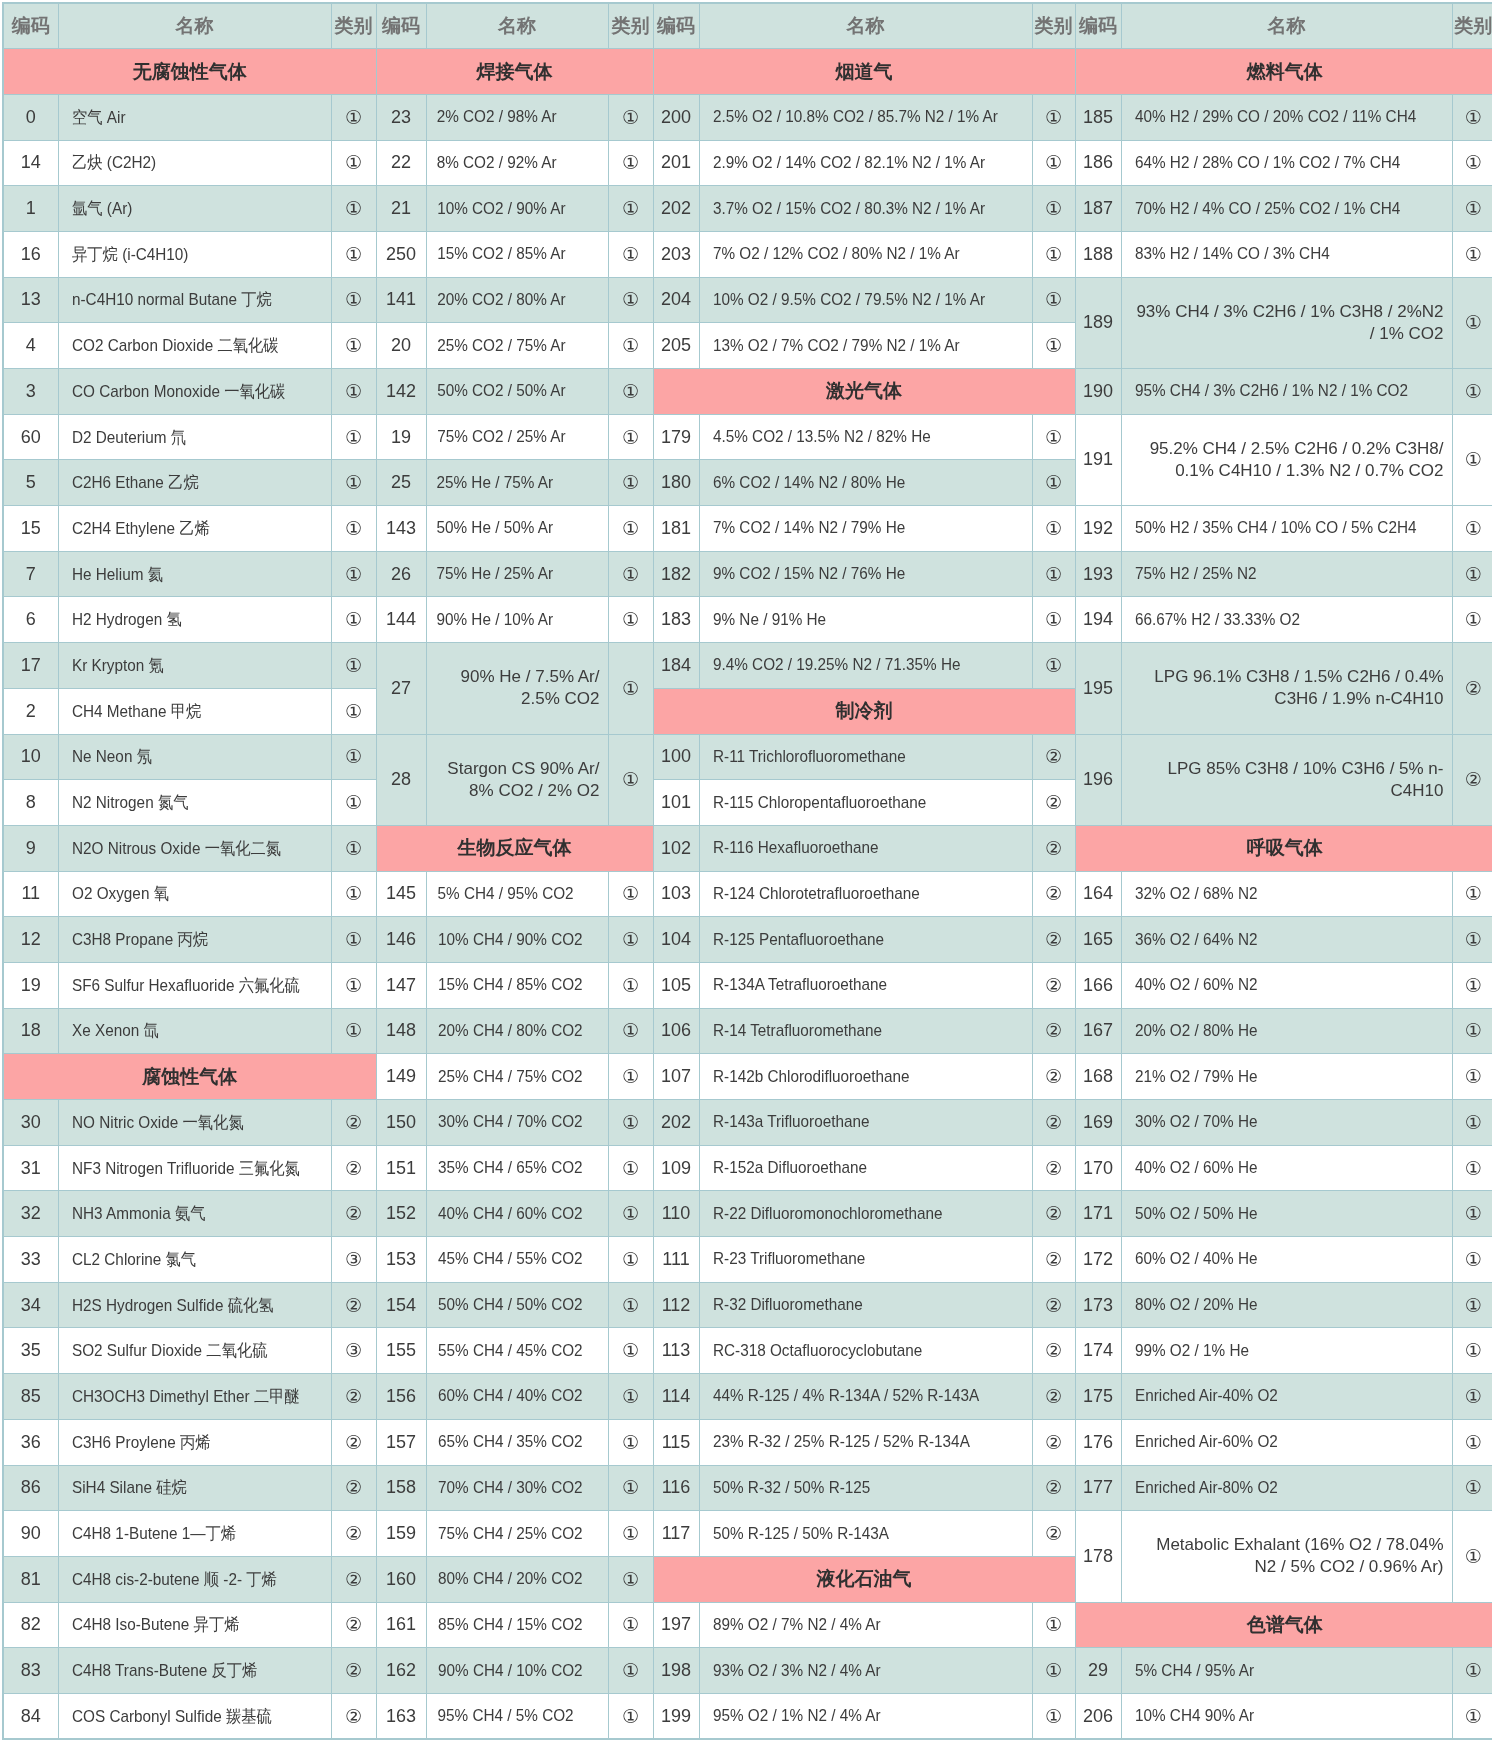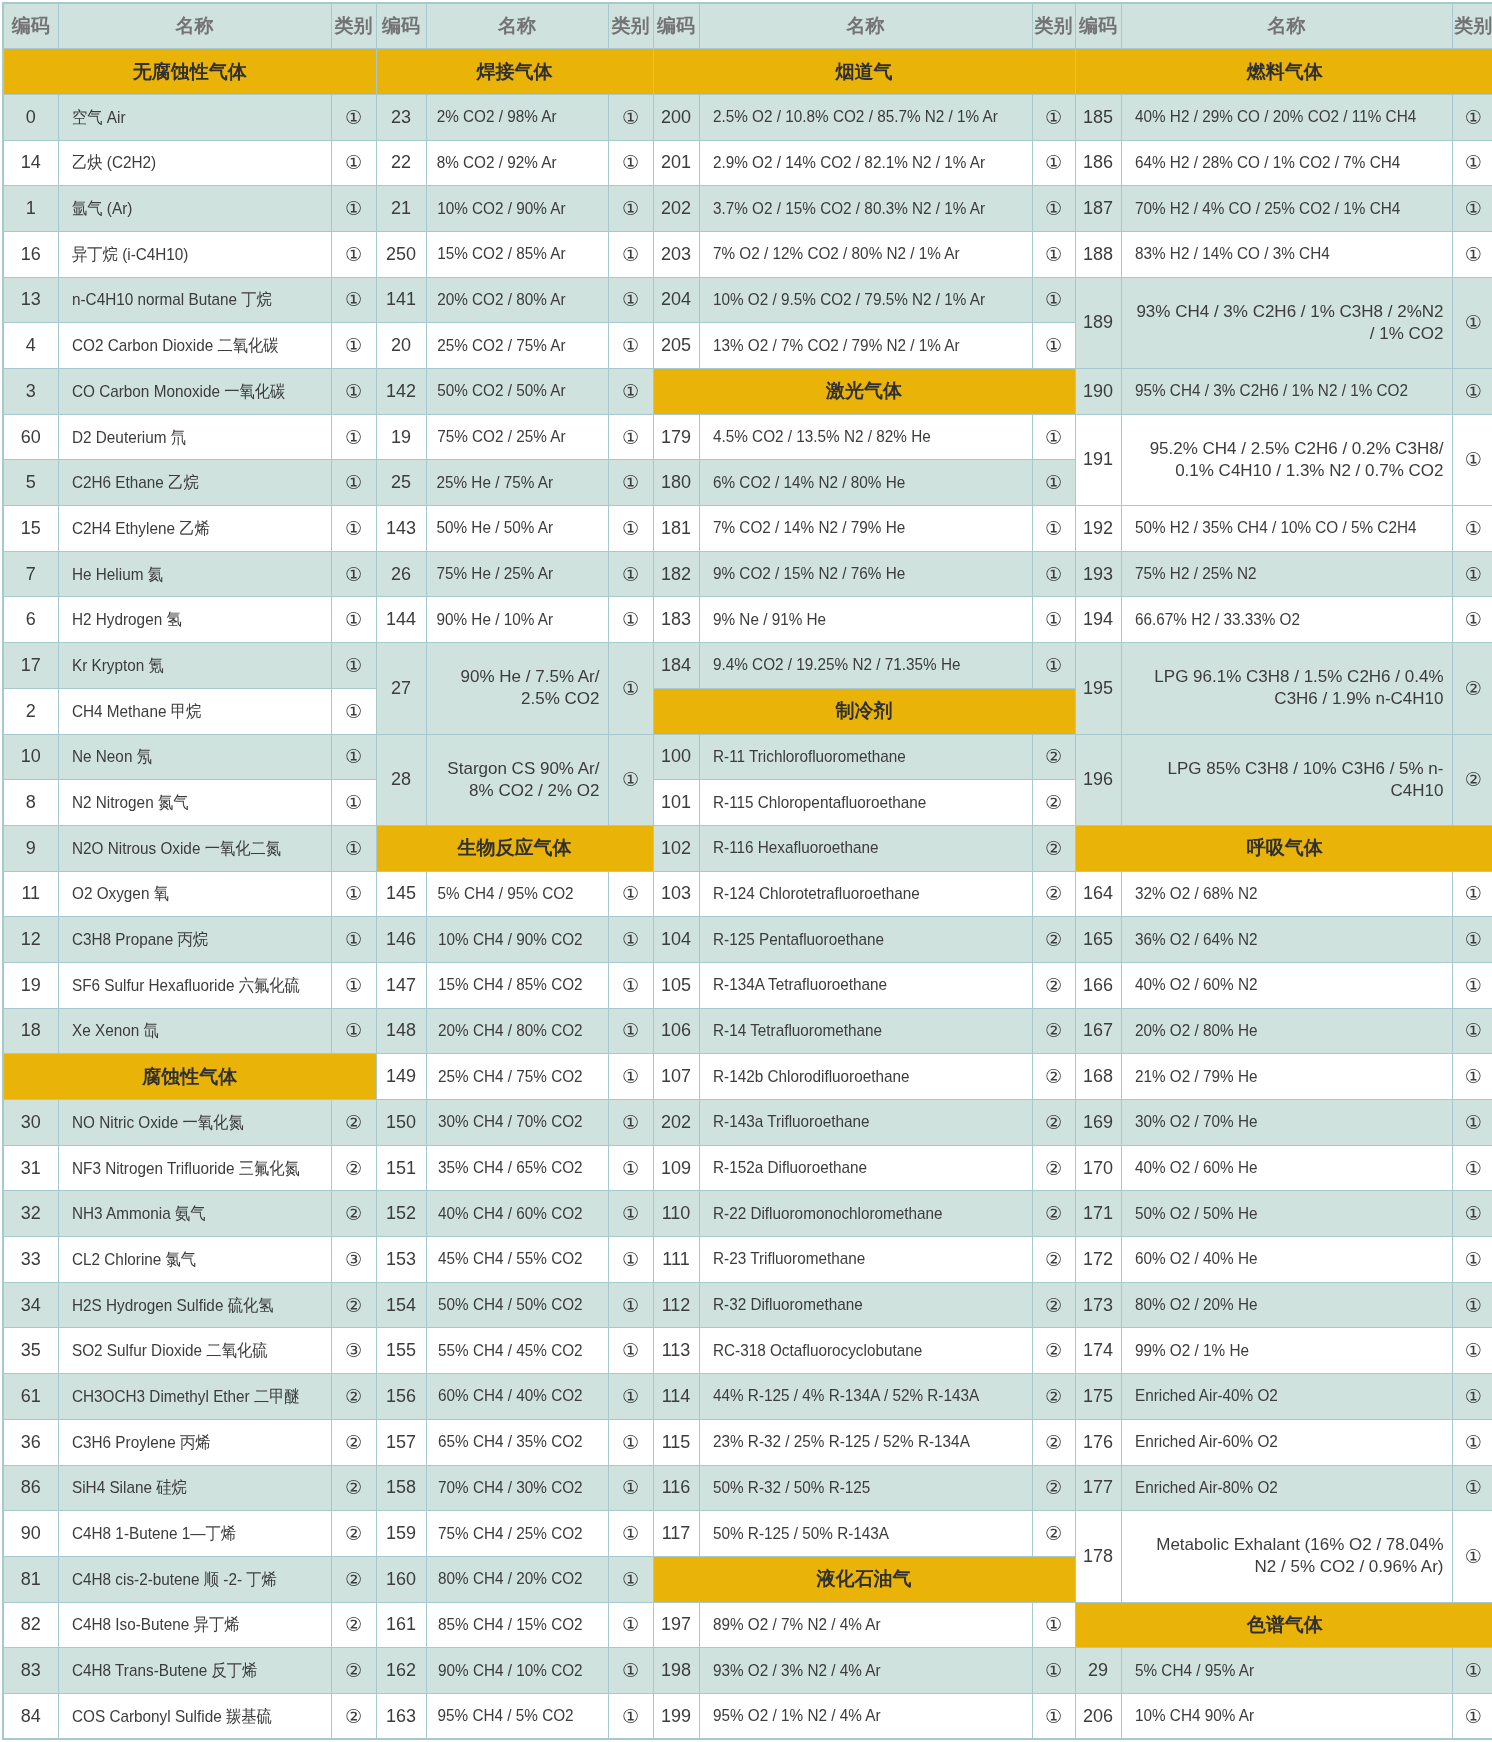--- a/index.html
+++ b/index.html
@@ -5,21 +5,21 @@
   html,body{margin:0;padding:0;background:#ffffff;}
   body{width:1492px;height:1742px;font-family:"Liberation Sans","DejaVu Sans",sans-serif;}
   .wrap{padding:2px;}
   table{border-collapse:collapse;table-layout:fixed;width:1488px;height:1738px;
         border:2px solid #a6c9cf;}
   tr{height:45.7px;}
   td{border:1px solid #a6c9cf;overflow:hidden;color:#3c3c3c;padding:0;vertical-align:middle;}
   .t{background:#cfe2de;}
   .w{background:#ffffff;}
   .hd{background:#cfe2de;font-weight:bold;text-align:center;font-size:19px;color:#737373;}
-  .sec{background:#eab308;font-weight:bold;text-align:center;font-size:19px;color:#303030;}
+  .sec{background:#fca5a5;font-weight:bold;text-align:center;font-size:19px;color:#303030;}
   .cd{text-align:center;font-size:18px;}
   .ct{text-align:center;font-size:19px;}
   .nm{font-size:17px;}
   .nm.lft{text-align:left;padding-left:13px;padding-right:4px;}
   .nm.ctr{text-align:left;padding-left:3px;padding-right:3px;}
   .nm.ml{text-align:right;padding-left:12px;padding-right:8px;white-space:normal;line-height:1.3;}
   .fit{display:inline-block;transform:scaleX(0.9);transform-origin:0 50%;white-space:nowrap;}
   .fc{transform-origin:50% 50%;}
 </style>
 </head>
@@ -420,21 +420,21 @@
           <td class="nm w ctr" rowspan="1"><span class="fit fc">55% CH4 / 45% CO2</span></td>
           <td class="ct w" rowspan="1">①</td>
           <td class="cd w" rowspan="1">113</td>
           <td class="nm w lft" rowspan="1"><span class="fit">RC-318 Octafluorocyclobutane</span></td>
           <td class="ct w" rowspan="1">②</td>
           <td class="cd w" rowspan="1">174</td>
           <td class="nm w lft" rowspan="1"><span class="fit">99% O2 / 1% He</span></td>
           <td class="ct w" rowspan="1">①</td>
         </tr>
         <tr>
-          <td class="cd t" rowspan="1">61</td>
+          <td class="cd t" rowspan="1">85</td>
           <td class="nm t lft" rowspan="1"><span class="fit">CH3OCH3 Dimethyl Ether 二甲醚</span></td>
           <td class="ct t" rowspan="1">②</td>
           <td class="cd t" rowspan="1">156</td>
           <td class="nm t ctr" rowspan="1"><span class="fit fc">60% CH4 / 40% CO2</span></td>
           <td class="ct t" rowspan="1">①</td>
           <td class="cd t" rowspan="1">114</td>
           <td class="nm t lft" rowspan="1"><span class="fit">44% R-125 / 4% R-134A / 52% R-143A</span></td>
           <td class="ct t" rowspan="1">②</td>
           <td class="cd t" rowspan="1">175</td>
           <td class="nm t lft" rowspan="1"><span class="fit">Enriched Air-40% O2</span></td>

